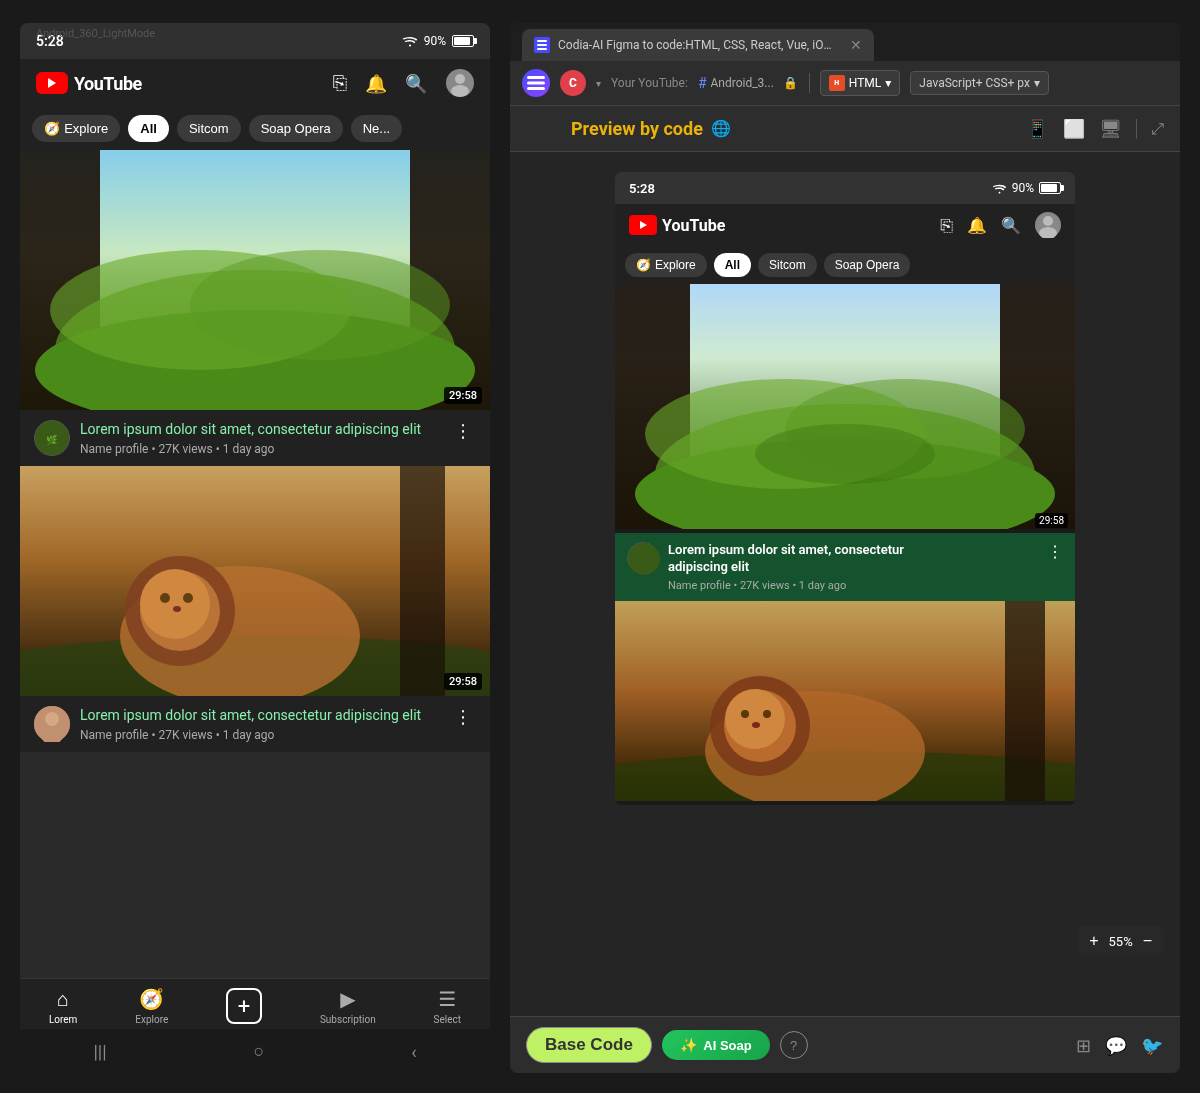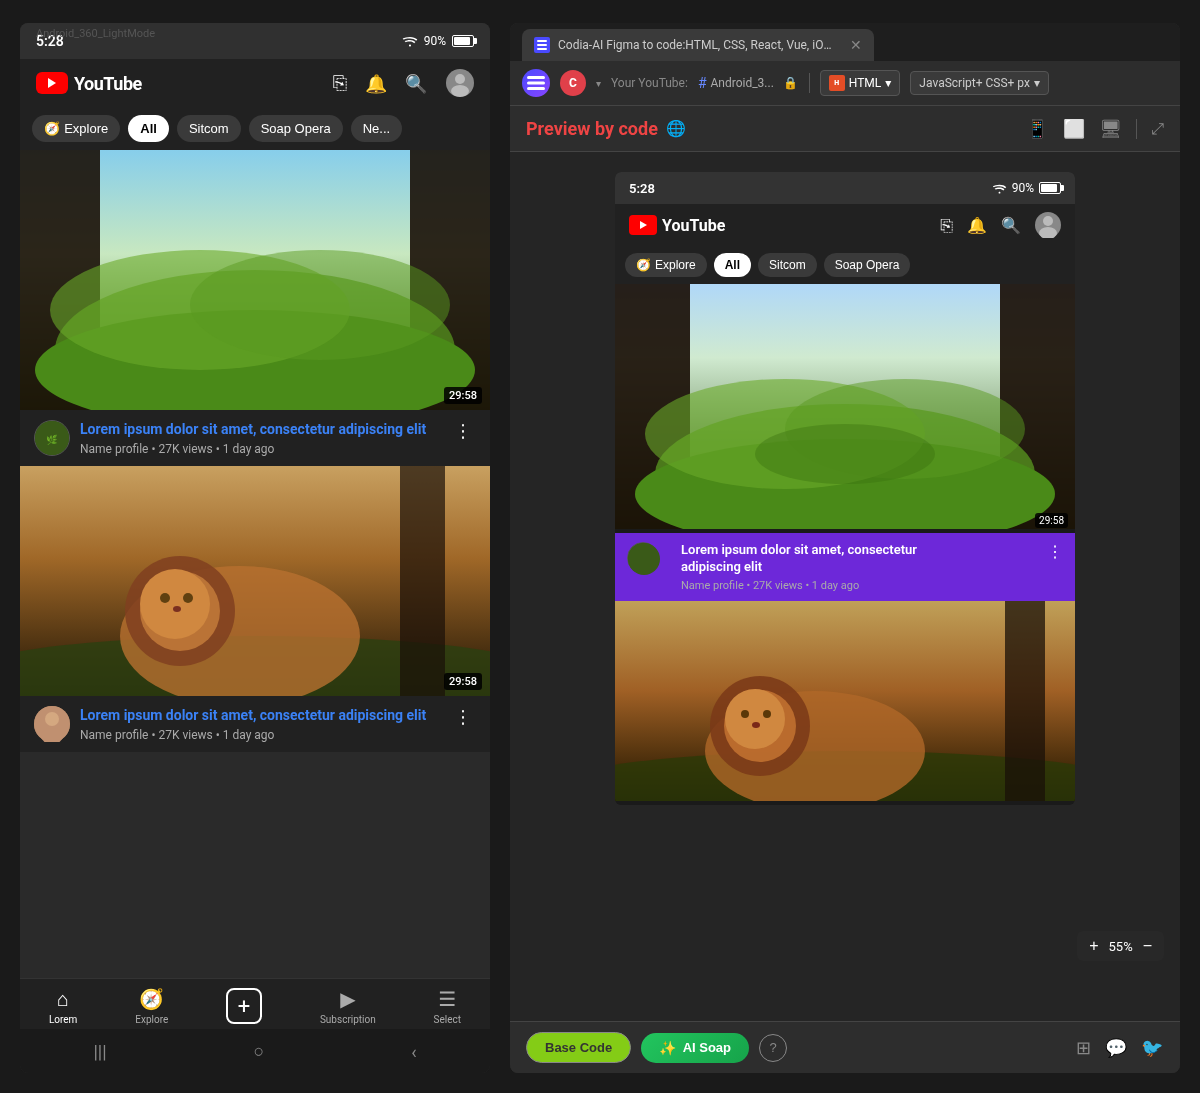--- a/index.html
+++ b/index.html
@@ -249,23 +249,23 @@
       height: 36px;
       border-radius: 50%;
       flex-shrink: 0;
     }
 
     .video-text {
       flex: 1;
     }
 
     .video-title {
-      color: #3b82f6;
+      color: #86efac;
       font-size: 14px;
-      font-weight: 700;
+      font-weight: 400;
       line-height: 1.3;
       margin-bottom: 4px;
     }
 
     .video-meta {
       color: #aaaaaa;
       font-size: 12px;
     }
 
     .more-btn {
@@ -513,26 +513,27 @@
     .preview-header {
       background: #2d2d2d;
       padding: 12px 16px;
       display: flex;
       align-items: center;
       justify-content: space-between;
       border-bottom: 1px solid #444;
     }
 
     .preview-title {
-      color: #ef4444;
+      color: #eab308;
       font-size: 18px;
       font-weight: 700;
       display: flex;
       align-items: center;
       gap: 8px;
+      margin-left: 45px;
     }
 
     .device-icons {
       display: flex;
       align-items: center;
       gap: 14px;
     }
 
     .device-icon {
       color: #888;
@@ -678,25 +679,25 @@
       align-items: center;
       gap: 4px;
     }
 
     .preview-thumbnail {
       width: 100%;
       position: relative;
     }
 
     .preview-video-info {
-      background: #6d28d9;
+      background: #14532d;
       padding: 9px 12px;
       display: flex;
       align-items: flex-start;
-      gap: 22px;
+      gap: 9px;
     }
 
     .preview-channel-forest {
       background: radial-gradient(circle, #4a7a2a, #2a4a10);
       width: 32px;
       height: 32px;
       border-radius: 50%;
       flex-shrink: 0;
       border: 1px solid #555;
     }
@@ -757,26 +758,26 @@
       justify-content: space-between;
     }
 
     .code-buttons {
       display: flex;
       align-items: center;
       gap: 10px;
     }
 
     .base-code-btn {
-      background: #84cc16;
+      background: #bef264;
       color: #333;
       border: 1.5px solid #888;
       border-radius: 20px;
       padding: 7px 18px;
-      font-size: 13px;
+      font-size: 17px;
       font-weight: 600;
       cursor: pointer;
     }
 
     .ai-code-btn {
       background: linear-gradient(135deg, #22c55e, #16a34a);
       color: white;
       border: none;
       border-radius: 20px;
       padding: 7px 18px;

